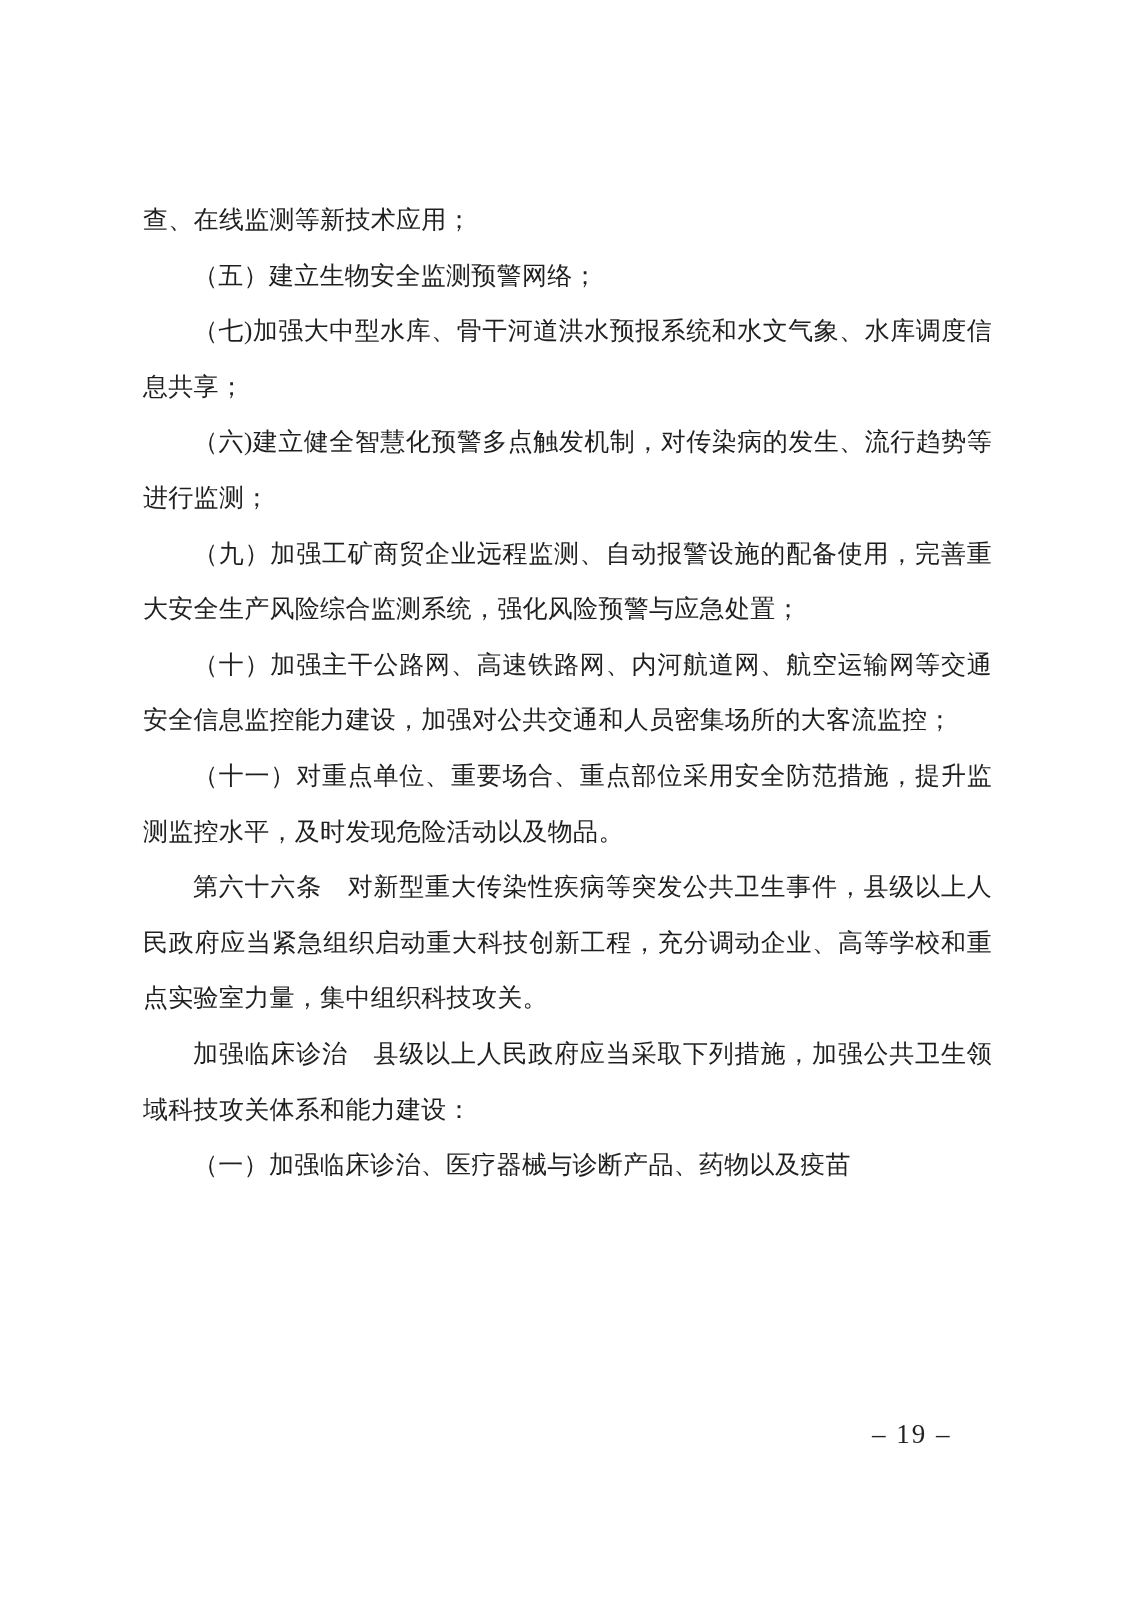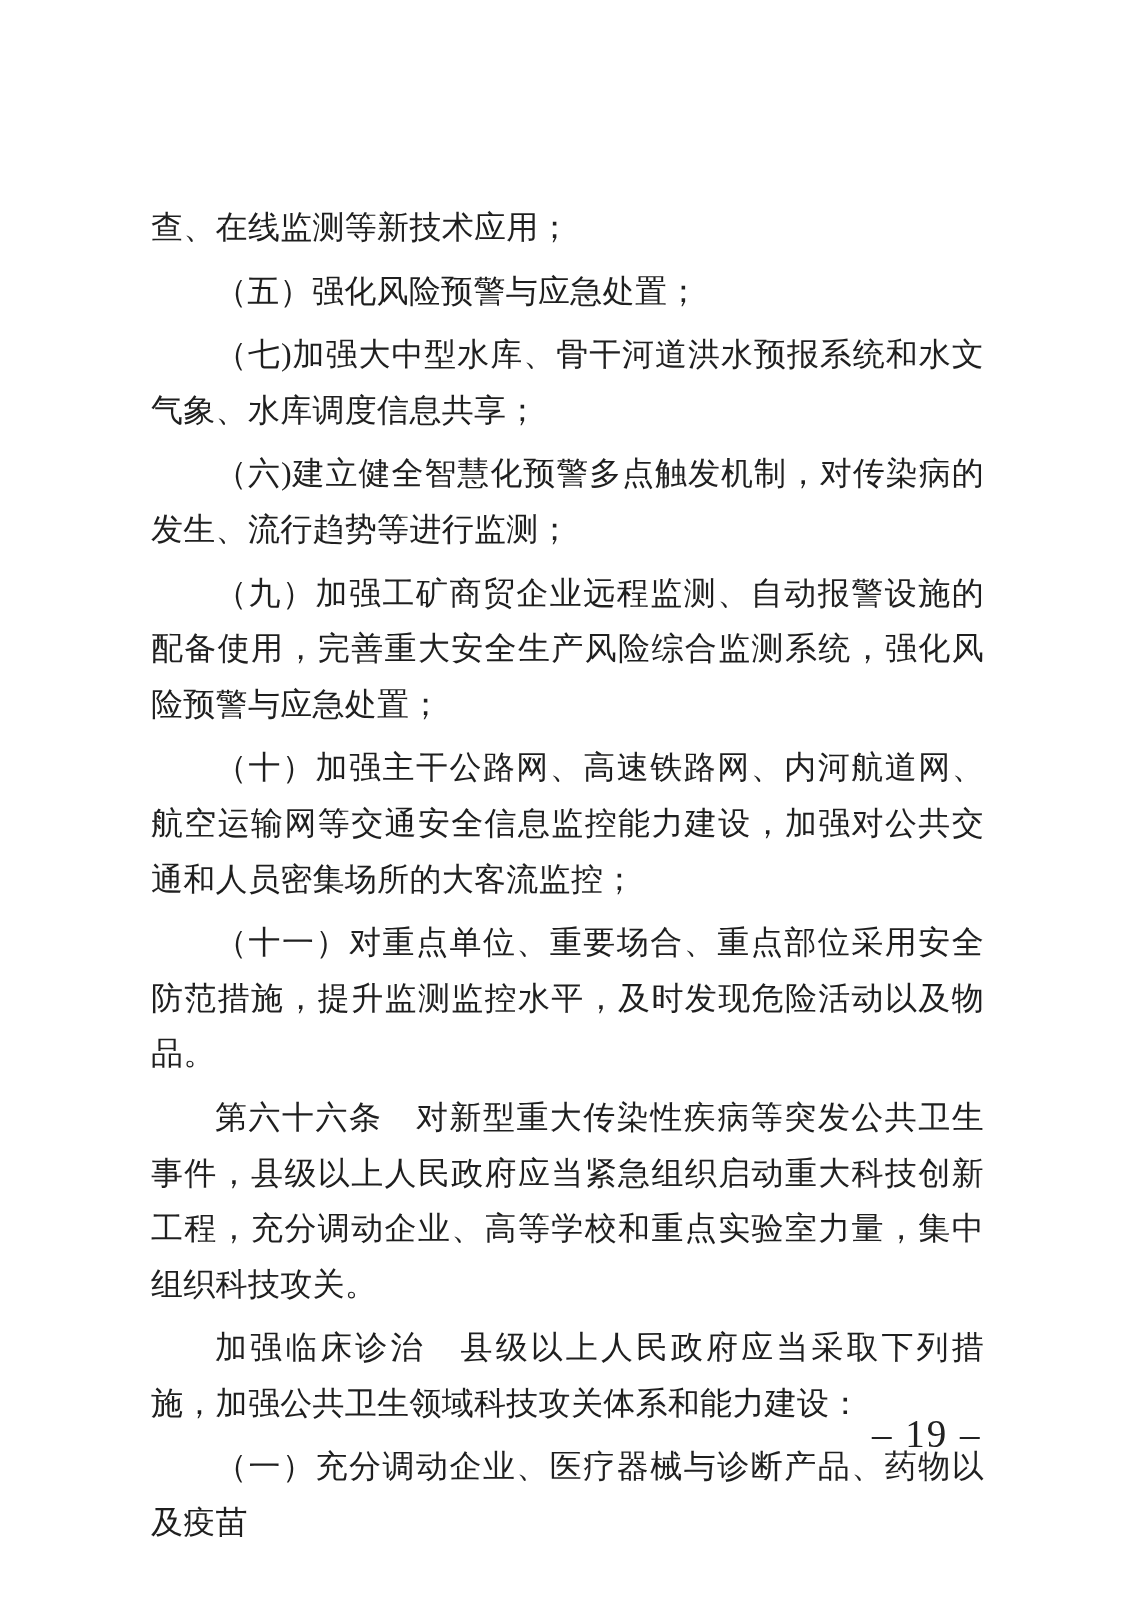--- a/index.html
+++ b/index.html
@@ -16,60 +16,60 @@
     font-family: "Liberation Serif", "DejaVu Serif", serif;
     color: #1f1f1f;
   }
   .document-body {
     position: absolute;
     left: 143px;
     top: 192px;
     width: 849px;
   }
   .para {
-    margin: 8px;
+    margin: 0;
     padding: 0;
-    font-size: 32px;
+    font-size: 25px;
     line-height: 55.6px;
     text-align: justify;
     text-justify: inter-ideograph;
     text-indent: 2em;
     letter-spacing: 0.3px;
     word-break: break-all;
     overflow-wrap: anywhere;
   }
   .para.no-indent {
     text-indent: 0;
   }
   .article-no {
     font-weight: normal;
     font-family: "Liberation Sans", "DejaVu Sans", sans-serif;
   }
   .page-number {
     position: absolute;
     top: 1418px;
     left: 872px;
     width: 120px;
-    font-size: 39px;
+    font-size: 27px;
     line-height: 32px;
     letter-spacing: 2px;
     color: #222222;
     white-space: nowrap;
   }
 </style>
 </head>
 <body>
 
 <div class="page">
   <div class="document-body">
       <p class="para no-indent"><span>查、在线监测等新技术应用；</span></p>
-      <p class="para"><span>（五）强化风险预警与应急处置；</span></p>
+      <p class="para"><span>（五）建立生物安全监测预警网络；</span></p>
       <p class="para"><span>（七)加强大中型水库、骨干河道洪水预报系统和水文气象、水库调度信息共享；</span></p>
       <p class="para"><span>（六)建立健全智慧化预警多点触发机制，对传染病的发生、流行趋势等进行监测；</span></p>
       <p class="para"><span>（九）加强工矿商贸企业远程监测、自动报警设施的配备使用，完善重大安全生产风险综合监测系统，强化风险预警与应急处置；</span></p>
       <p class="para"><span>（十）加强主干公路网、高速铁路网、内河航道网、航空运输网等交通安全信息监控能力建设，加强对公共交通和人员密集场所的大客流监控；</span></p>
       <p class="para"><span>（十一）对重点单位、重要场合、重点部位采用安全防范措施，提升监测监控水平，及时发现危险活动以及物品。</span></p>
       <p class="para"><span class="article-no">第六十六条</span><span>　对新型重大传染性疾病等突发公共卫生事件，县级以上人民政府应当紧急组织启动重大科技创新工程，充分调动企业、高等学校和重点实验室力量，集中组织科技攻关。</span></p>
       <p class="para"><span class="article-no">加强临床诊治</span><span>　县级以上人民政府应当采取下列措施，加强公共卫生领域科技攻关体系和能力建设：</span></p>
-      <p class="para"><span>（一）充分调动企业、医疗器械与诊断产品、药物以及疫苗</span></p>
+      <p class="para"><span>（一）加强临床诊治、医疗器械与诊断产品、药物以及疫苗</span></p>
     </div>
   <div class="page-number">– 19 –</div>
 </div>
 
 </body></html>

